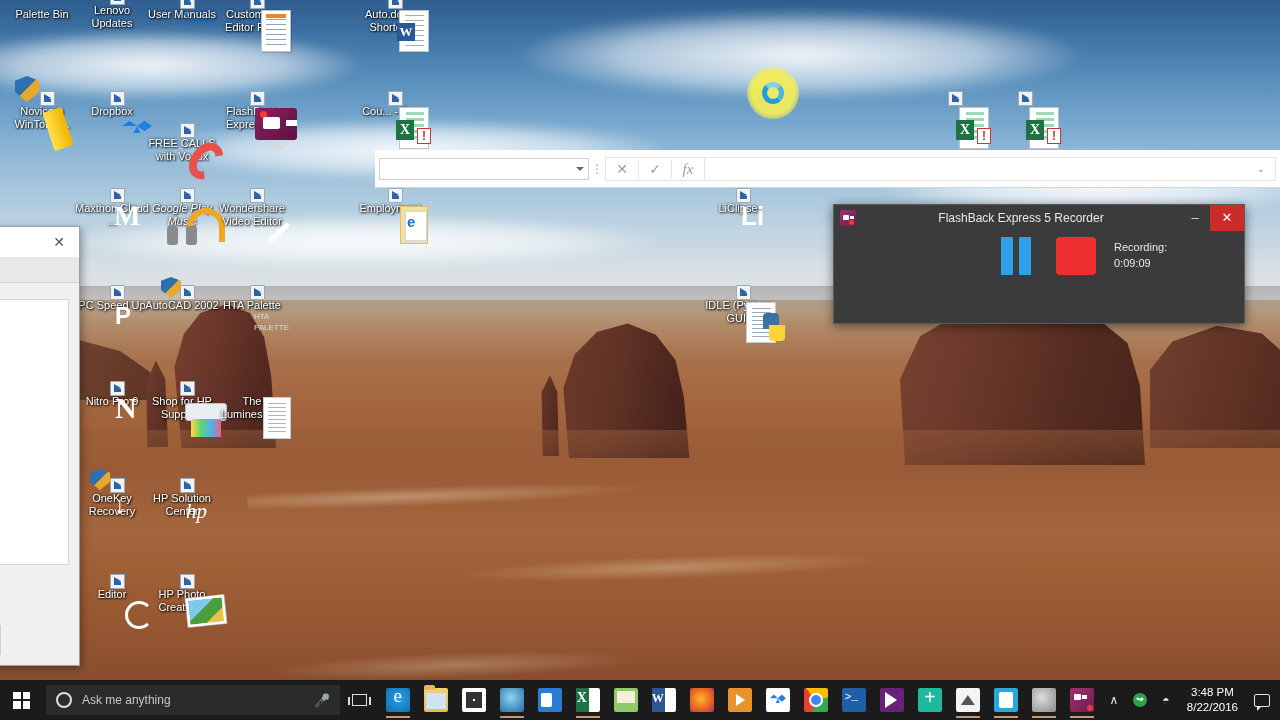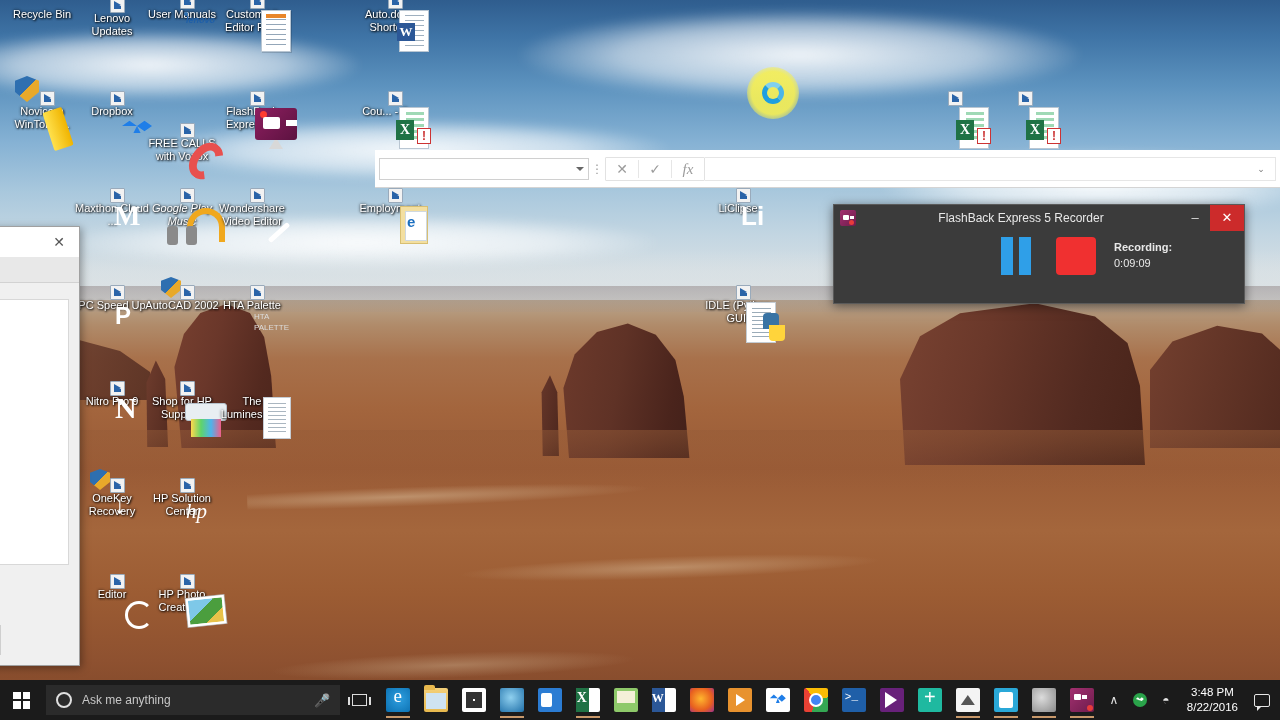--- a/index.html
+++ b/index.html
@@ -224,40 +224,40 @@
   .fb-btns{display:flex;align-items:center;border:1px solid #e2e2e2;border-radius:1px;height:24px;background:#fff;}
   .fb-btn{width:32px;text-align:center;font-size:14px;color:#9b9b9b;line-height:22px;}
   .fb-btn.fx{font-style:italic;font-family:"Liberation Serif",serif;font-size:15px;}
   .fb-sep{width:1px;height:18px;background:#e6e6e6;}
   .fb-input{flex:1;height:24px;border:1px solid #e6e6e6;border-left:none;margin-left:0;background:#fff;
             display:flex;align-items:center;padding:0 6px;font-size:11px;color:#333;}
   .fb-drop{width:16px;text-align:center;color:#7a7a7a;font-size:9px;}
 
   
   #fb-window {
-    position:absolute; left:833px; top:204px; width:412px; height:100px;
+    position:absolute; left:833px; top:204px; width:412px; height:120px;
     background:#3b3b3b; border:1px solid #5a5a5a; box-shadow:0 2px 10px rgba(0,0,0,.5);
     color:#e6e6e6;
   }
   #fb-titlebar { height:26px; display:flex; align-items:center; background:#3b3b3b; }
   .fb-appicon{width:16px;height:16px;margin:0 6px;background:linear-gradient(135deg,#a33070,#6d1c4c);border-radius:2px;position:relative;}
   .fb-appicon::after{content:"";position:absolute;left:3px;top:5px;width:6px;height:5px;background:#fff;border-radius:1px;box-shadow:6px 0 0 -1px #fff;}
   .fb-appicon::before{content:"";position:absolute;right:2px;bottom:1px;width:5px;height:5px;background:#e83b3b;border-radius:50%;}
   #fb-title{flex:1;text-align:center;font-size:12px;color:#e8e8e8;}
   .fb-min{width:30px;text-align:center;color:#ddd;font-size:13px;line-height:26px;}
   .fb-close{width:34px;height:26px;background:#cc2b2b;color:#fff;text-align:center;line-height:26px;font-size:13px;}
   #fb-menubar{height:20px;display:flex;align-items:center;padding-left:8px;gap:14px;font-size:11px;color:#dcdcdc;}
   #fb-body{height:52px;display:flex;align-items:center;position:relative;}
   .btn-pause{position:absolute;left:167px;top:6px;width:30px;height:38px;
      background:linear-gradient(to right,#2f9fe8 0 40%,transparent 40% 60%,#2f9fe8 60% 100%);}
   .btn-pause i{display:block;width:11px;height:38px;background:#2f9fe8;border-radius:3px;float:left;}
   .btn-pause i+i{margin-left:8px;}
   .btn-stop{position:absolute;left:222px;top:6px;width:40px;height:38px;background:#f03030;border-radius:4px;}
   .fb-status{position:absolute;left:280px;top:8px;font-size:11px;color:#e8e8e8;line-height:16px;}
-  .fb-status b{font-weight:bold;display:block;}
+  .fb-status b{font-weight:normal;display:block;}
 
   
   #left-dialog {
     position:absolute; left:-240px; top:226px; width:320px; height:440px;
     background:#f0f0f0; border:1px solid #a0a0a0; box-shadow:2px 2px 8px rgba(0,0,0,.35);
     font-size:11px; color:#222;
   }
   #ld-title{height:30px;display:flex;align-items:center;background:#fff;padding-left:10px;}
   #ld-title .t{flex:1;font-size:12px;}
   #ld-close{width:40px;text-align:center;color:#555;font-size:14px;line-height:30px;}
@@ -361,22 +361,22 @@
     <div class="butte b2s"></div>
     <div class="butte b2"></div>
     <div class="butte b3"></div>
     <div class="butte b4"></div>
     <div class="buttebase"></div>
     <div class="groundtex"></div>
     <div class="road"></div>
   </div>
 
   <div id="icon-layer">
-      <div class="dicon" style="left: 4px; top: 8px;"><span class="glyph"><span class="ic-recycle"></span></span><span class="lbl">Recycle Bin</span></div>
-      <div class="dicon" style="left: 74px; top: 12px;"><span class="glyph"><span class="ic-lenovo"></span><span class="shortcut-arrow"></span></span><span class="lbl">Lenovo Updates</span></div>
+      <div class="dicon" style="left: 4px; top: 8px;"><span class="glyph"><span class="ic-recycle"></span></span><span class="lbl">Palette Bin</span></div>
+      <div class="dicon" style="left: 74px; top: 4px;"><span class="glyph"><span class="ic-lenovo"></span><span class="shortcut-arrow"></span></span><span class="lbl">Lenovo Updates</span></div>
       <div class="dicon" style="left: 144px; top: 8px;"><span class="glyph"><span class="ic-monitor"></span><span class="shortcut-arrow"></span></span><span class="lbl">User Manuals</span></div>
       <div class="dicon" style="left: 214px; top: 8px;"><span class="glyph"><span class="ic-doc">
             <span class="hdr"></span>
             <span class="lines"></span>
           </span><span class="shortcut-arrow"></span></span><span class="lbl">Custom UI Editor Fo...</span></div>
       <div class="dicon" style="left: 352px; top: 8px;"><span class="glyph"><span class="ic-word">
             <span class="wlines"></span>
             <span class="wbadge">W</span>
           </span><span class="shortcut-arrow"></span></span><span class="lbl">Auto.doc - Shortcut</span></div>
       <div class="dicon" style="left: 4px; top: 105px;"><span class="glyph"><span class="ic-ruler"></span><span class="ic-shield"></span><span class="shortcut-arrow"></span></span><span class="lbl">Novicorp WinToFla...</span></div>

